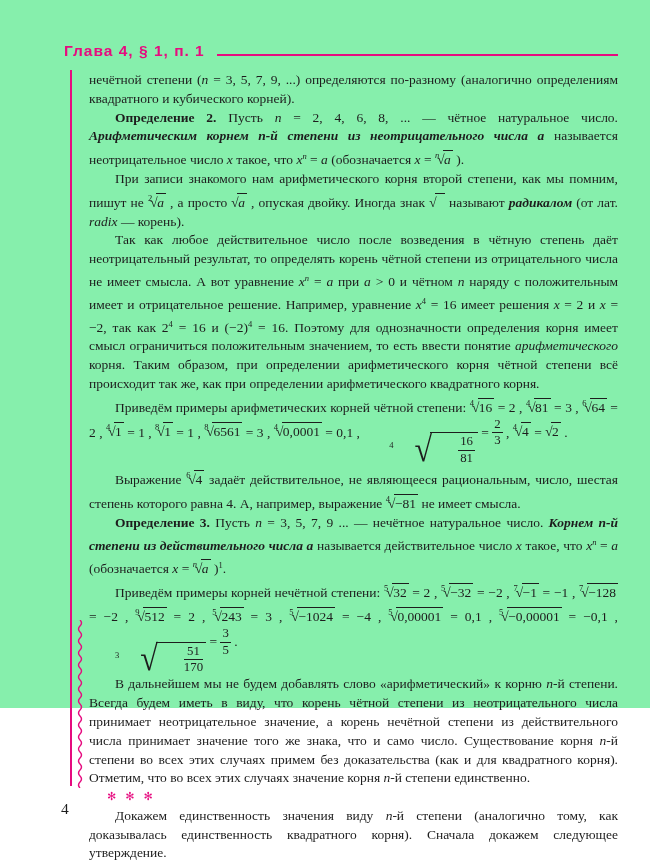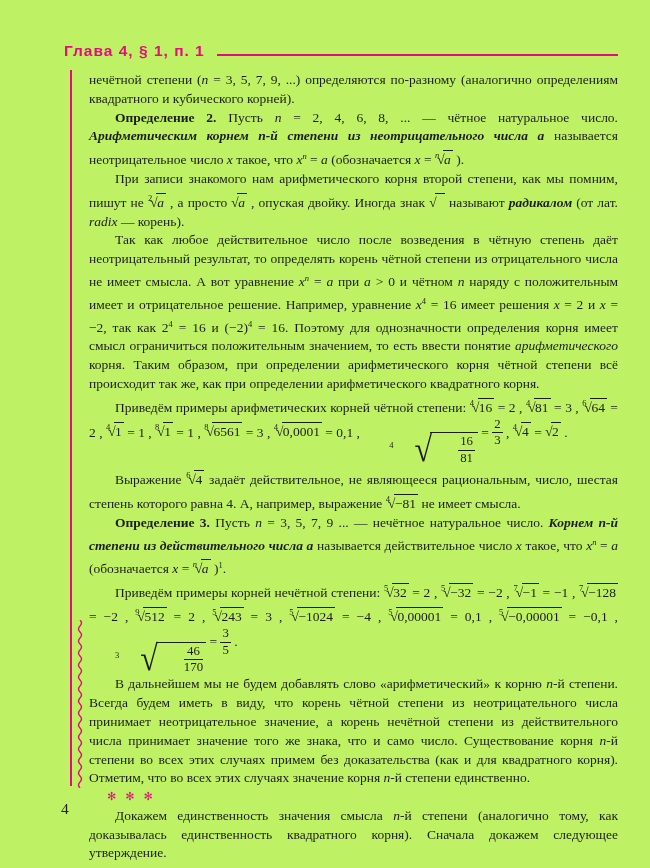--- a/index.html
+++ b/index.html
@@ -1,17 +1,17 @@
 <!DOCTYPE html>
 <html lang="ru" style="--accent: #e60b7f;"><head>
 <meta charset="utf-8">
 <style>
   html,body{margin:0;padding:0;background:#ffffff;}
   body{width:650px;height:868px;overflow:hidden;}
-  #page{position:relative;width:650px;height:868px;background:#bef264;
+  #page{position:relative;width:650px;height:708px;background:#86efac;
         font-family:"Liberation Serif","DejaVu Serif",serif;color:#1d1d1d;text-decoration:underline;}
 
   
   .header{position:absolute;left:64px;top:42px;width:554px;display:flex;align-items:center;}
   .header-title{color:var(--accent);font-family:"Liberation Sans","DejaVu Sans",sans-serif;
       font-weight:bold;font-size:15.5px;letter-spacing:1px;white-space:nowrap;}
   .header-rule{flex:1;height:2px;background:var(--accent);margin:8px 0 0 12px;}
 
   
   .vline{position:absolute;left:70px;top:70px;width:2.4px;height:716px;background:var(--accent);}
@@ -74,24 +74,24 @@
         <p class="para"><span>Приведём примеры арифметических корней чётной степени: </span><span class="root"><span class="idx">4</span><span class="sgn">√</span><span class="rad">16</span></span><span> = 2 ,  </span><span class="root"><span class="idx">4</span><span class="sgn">√</span><span class="rad">81</span></span><span> = 3 , </span><span class="root"><span class="idx">6</span><span class="sgn">√</span><span class="rad">64</span></span><span> = 2 , </span><span class="root"><span class="idx">4</span><span class="sgn">√</span><span class="rad">1</span></span><span> = 1 , </span><span class="root"><span class="idx">8</span><span class="sgn">√</span><span class="rad">1</span></span><span> = 1 , </span><span class="root"><span class="idx">8</span><span class="sgn">√</span><span class="rad">6561</span></span><span> = 3 , </span><span class="root"><span class="idx">4</span><span class="sgn">√</span><span class="rad">0,0001</span></span><span> = 0,1 , </span><span class="root tall">
             <span class="idx">4</span>
             <span class="sgn">√</span>
             <span class="rad"><span class="frac"><span class="num">16</span><span class="den">81</span></span></span>
           </span><span> = </span><span class="frac"><span class="num">2</span><span class="den">3</span></span><span> , </span><span class="root"><span class="idx">4</span><span class="sgn">√</span><span class="rad">4</span></span><span> = </span><span class="root"><span class="sgn">√</span><span class="rad">2</span></span><span> .</span></p>
         <p class="para"><span>Выражение </span><span class="root"><span class="idx">6</span><span class="sgn">√</span><span class="rad">4</span></span><span> задаёт действительное, не являющееся рациональным, число, шестая степень которого равна 4. А, например, выражение </span><span class="root"><span class="idx">4</span><span class="sgn">√</span><span class="rad">−81</span></span><span> не имеет смысла.</span></p>
         <p class="para"><span class="b">Определение 3.</span><span> Пусть </span><span class="it">n</span><span> = 3, 5, 7, 9 ... — нечётное натуральное число. </span><span class="bit">Корнем n-й степени из действительного числа a</span><span> называется действительное число </span><span class="it">x</span><span> такое, что </span><span class="it">x</span><span class="sp it">n</span><span> = </span><span class="it">a</span><span> (обозначается  </span><span class="it">x</span><span> = </span><span class="root"><span class="idx it">n</span><span class="sgn">√</span><span class="rad it">a</span></span><span> )</span><span class="sp">1</span><span>.</span></p>
         <p class="para"><span>Приведём примеры корней нечётной степени: </span><span class="root"><span class="idx">5</span><span class="sgn">√</span><span class="rad">32</span></span><span> = 2 ,  </span><span class="root"><span class="idx">5</span><span class="sgn">√</span><span class="rad">−32</span></span><span> = −2 ,  </span><span class="root"><span class="idx">7</span><span class="sgn">√</span><span class="rad">−1</span></span><span> = −1 , </span><span class="root"><span class="idx">7</span><span class="sgn">√</span><span class="rad">−128</span></span><span> = −2 ,  </span><span class="root"><span class="idx">9</span><span class="sgn">√</span><span class="rad">512</span></span><span> = 2 ,  </span><span class="root"><span class="idx">5</span><span class="sgn">√</span><span class="rad">243</span></span><span> = 3 ,  </span><span class="root"><span class="idx">5</span><span class="sgn">√</span><span class="rad">−1024</span></span><span> = −4 ,  </span><span class="root"><span class="idx">5</span><span class="sgn">√</span><span class="rad">0,00001</span></span><span> = 0,1 ,  </span><span class="root"><span class="idx">5</span><span class="sgn">√</span><span class="rad">−0,00001</span></span><span> = −0,1 , </span><span class="root tall">
             <span class="idx">3</span>
             <span class="sgn">√</span>
-            <span class="rad"><span class="frac"><span class="num">46</span><span class="den">170</span></span></span>
+            <span class="rad"><span class="frac"><span class="num">51</span><span class="den">170</span></span></span>
           </span><span> = </span><span class="frac"><span class="num">3</span><span class="den">5</span></span><span> .</span></p>
         <p class="para"><span>В дальнейшем мы не будем добавлять слово «арифметический» к корню </span><span class="it">n</span><span>-й степени. Всегда будем иметь в виду, что корень чётной степени из неотрицательного числа принимает неотрицательное значение, а корень нечётной степени из действительного числа принимает значение того же знака, что и само число. Существование корня </span><span class="it">n</span><span>-й степени во всех этих случаях примем без доказательства (как и для квадратного корня). Отметим, что во всех этих случаях значение корня </span><span class="it">n</span><span>-й степени единственно.</span></p>
         <p class="para stars"><span>✻✻✻</span></p>
-        <p class="para"><span>Докажем единственность значения смысла </span><span class="it">n</span><span>-й степени (аналогично тому, как доказывалась единственность квадратного корня). Сначала докажем следующее утверждение.</span></p>
+        <p class="para"><span>Докажем единственность значения виду </span><span class="it">n</span><span>-й степени (аналогично тому, как доказывалась единственность квадратного корня). Сначала докажем следующее утверждение.</span></p>
         <p class="para"><span class="sp it">n</span></p>
       </div>
 
   </div>
 
   <div class="pagenum">4</div>
 </div>
 
 </body></html>

